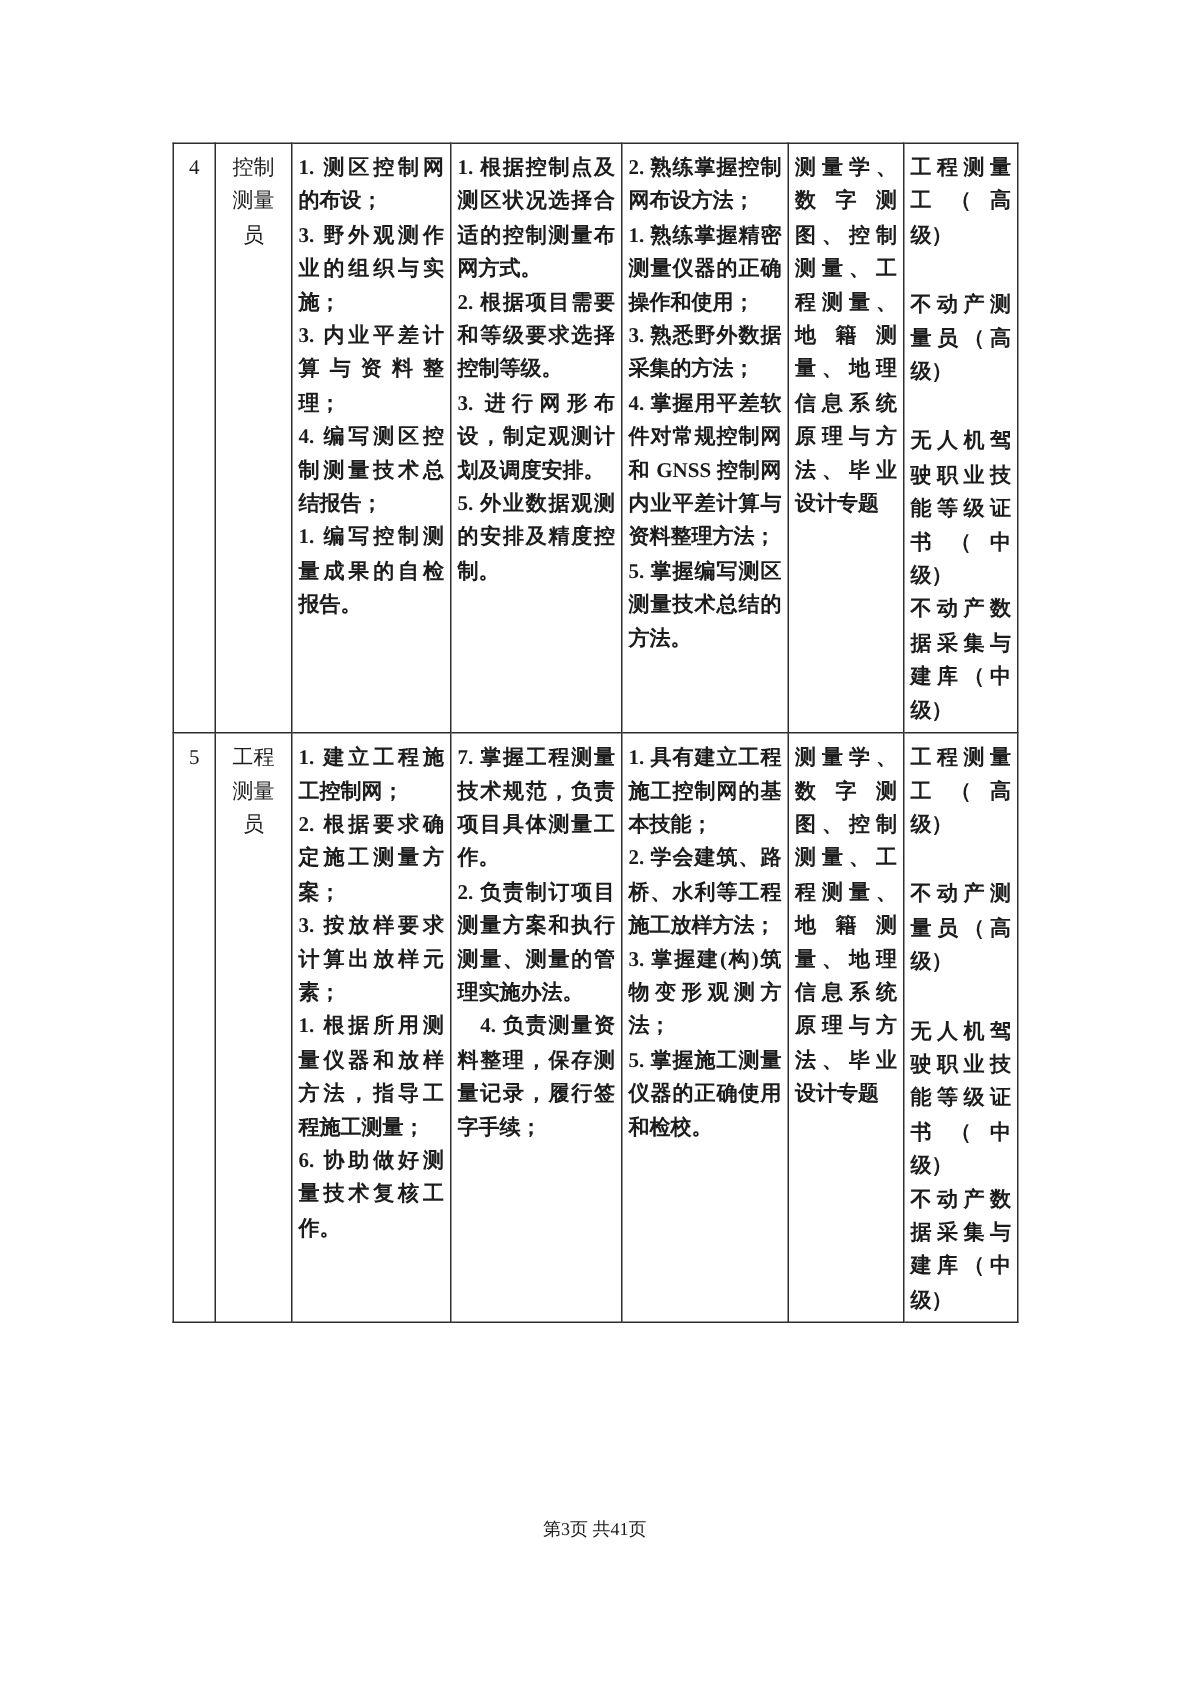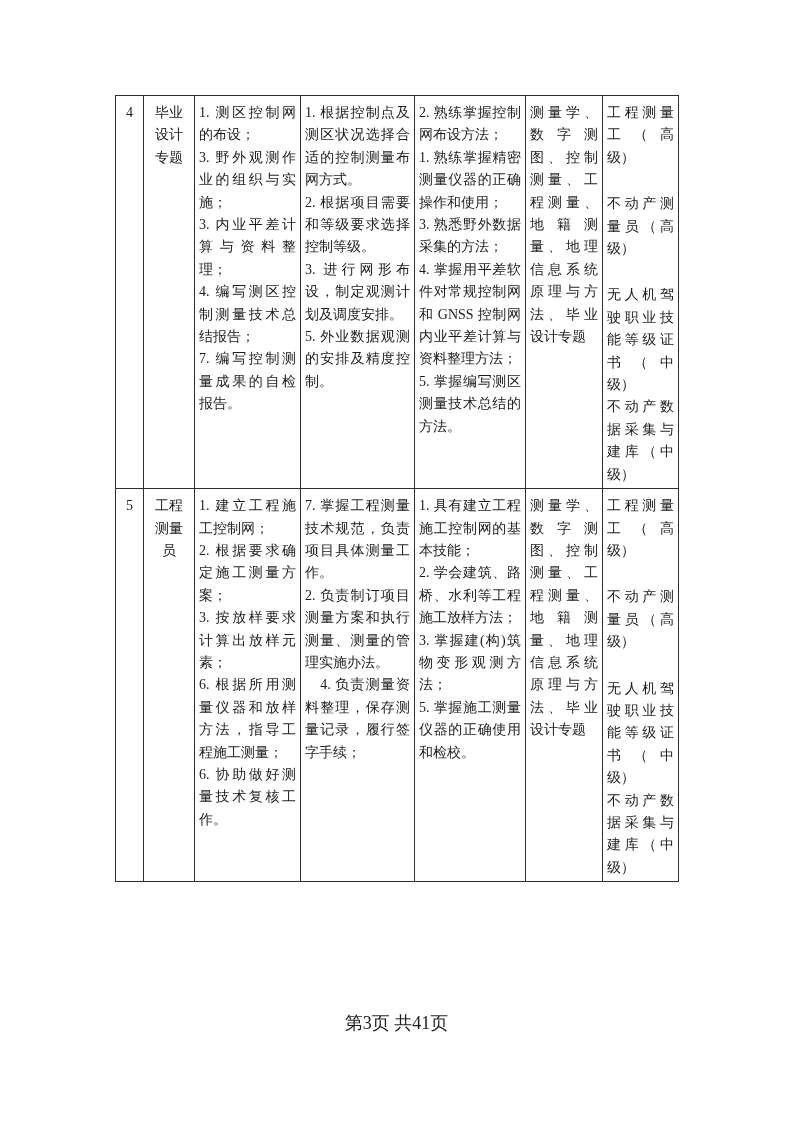--- a/index.html
+++ b/index.html
@@ -46,29 +46,30 @@
   .title-inner {
     display: inline-block;
     width: 2.15em;
     text-align: center;
   }
   td p {
     margin: 0;
     text-align: justify;
     text-justify: inter-character;
     word-break: break-all;
+    font-weight: bold;
   }
   td.c-cert p.gap { margin-bottom: 24px; }
   .footer {
     position: absolute;
     left: 0;
     right: 0;
     top: 1011px;
     text-align: center;
-    font-size: 18px;
+    font-size: 12px;
     color: #1c1c1c;
   }
 </style>
 </head>
 <body>
 
 <div class="page">
 
   <table class="doc-table">
     <colgroup>
@@ -79,28 +80,28 @@
       <col style="width:111px">
       <col style="width:77px">
       <col style="width:76px">
     </colgroup>
     <tbody>
       <tr class="r4">
         <td class="c-num">
           <span>4</span>
         </td>
         <td class="c-title">
-          <span class="title-inner">毕业设计专题</span>
+          <span class="title-inner">控制测量员</span>
         </td>
         <td>
           <p>1. 测区控制网的布设；</p>
           <p>3. 野外观测作业的组织与实施；</p>
           <p>3. 内业平差计算与资料整理；</p>
           <p>4. 编写测区控制测量技术总结报告；</p>
-          <p>7. 编写控制测量成果的自检报告。</p>
+          <p>1. 编写控制测量成果的自检报告。</p>
         </td>
         <td>
           <p>1. 根据控制点及测区状况选择合适的控制测量布网方式。</p>
           <p>2. 根据项目需要和等级要求选择控制等级。</p>
           <p>3. 进行网形布设，制定观测计划及调度安排。</p>
           <p>5. 外业数据观测的安排及精度控制。</p>
         </td>
         <td>
           <p>2. 熟练掌握控制网布设方法；</p>
           <p>1. 熟练掌握精密测量仪器的正确操作和使用；</p>
@@ -123,21 +124,21 @@
         <td class="c-num">
           <span>5</span>
         </td>
         <td class="c-title">
           <span class="title-inner">工程测量员</span>
         </td>
         <td>
           <p>1. 建立工程施工控制网；</p>
           <p>2. 根据要求确定施工测量方案；</p>
           <p>3. 按放样要求计算出放样元素；</p>
-          <p>6. 根据所用测量仪器和放样方法，指导工程施工测量；</p>
+          <p>1. 根据所用测量仪器和放样方法，指导工程施工测量；</p>
           <p>6. 协助做好测量技术复核工作。</p>
         </td>
         <td>
           <p>7. 掌握工程测量技术规范，负责项目具体测量工作。</p>
           <p>2. 负责制订项目测量方案和执行测量、测量的管理实施办法。</p>
           <p>　4. 负责测量资料整理，保存测量记录，履行签字手续；</p>
         </td>
         <td>
           <p>1. 具有建立工程施工控制网的基本技能；</p>
           <p>2. 学会建筑、路桥、水利等工程施工放样方法；</p>

